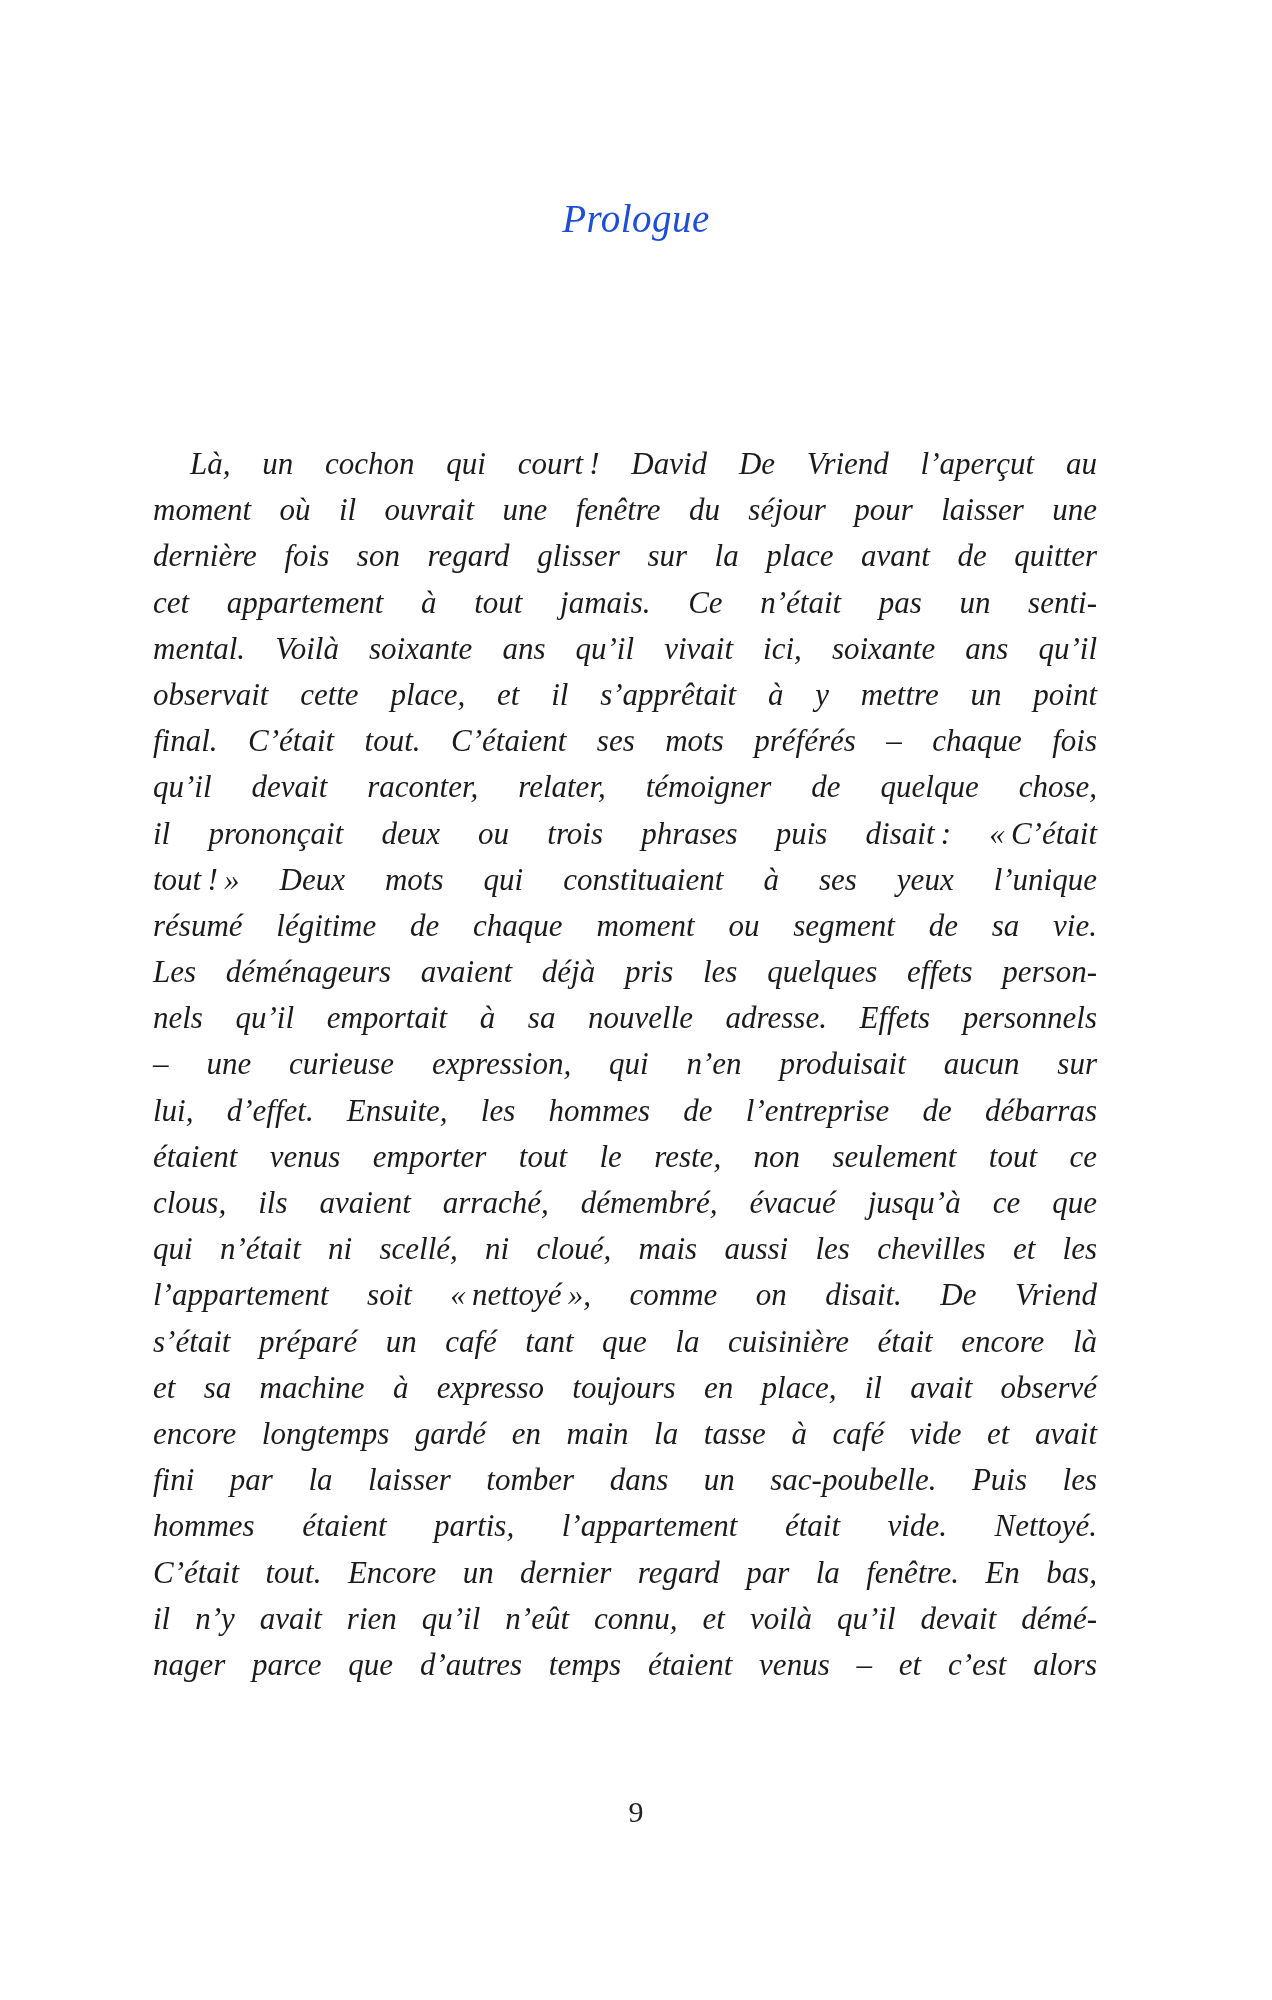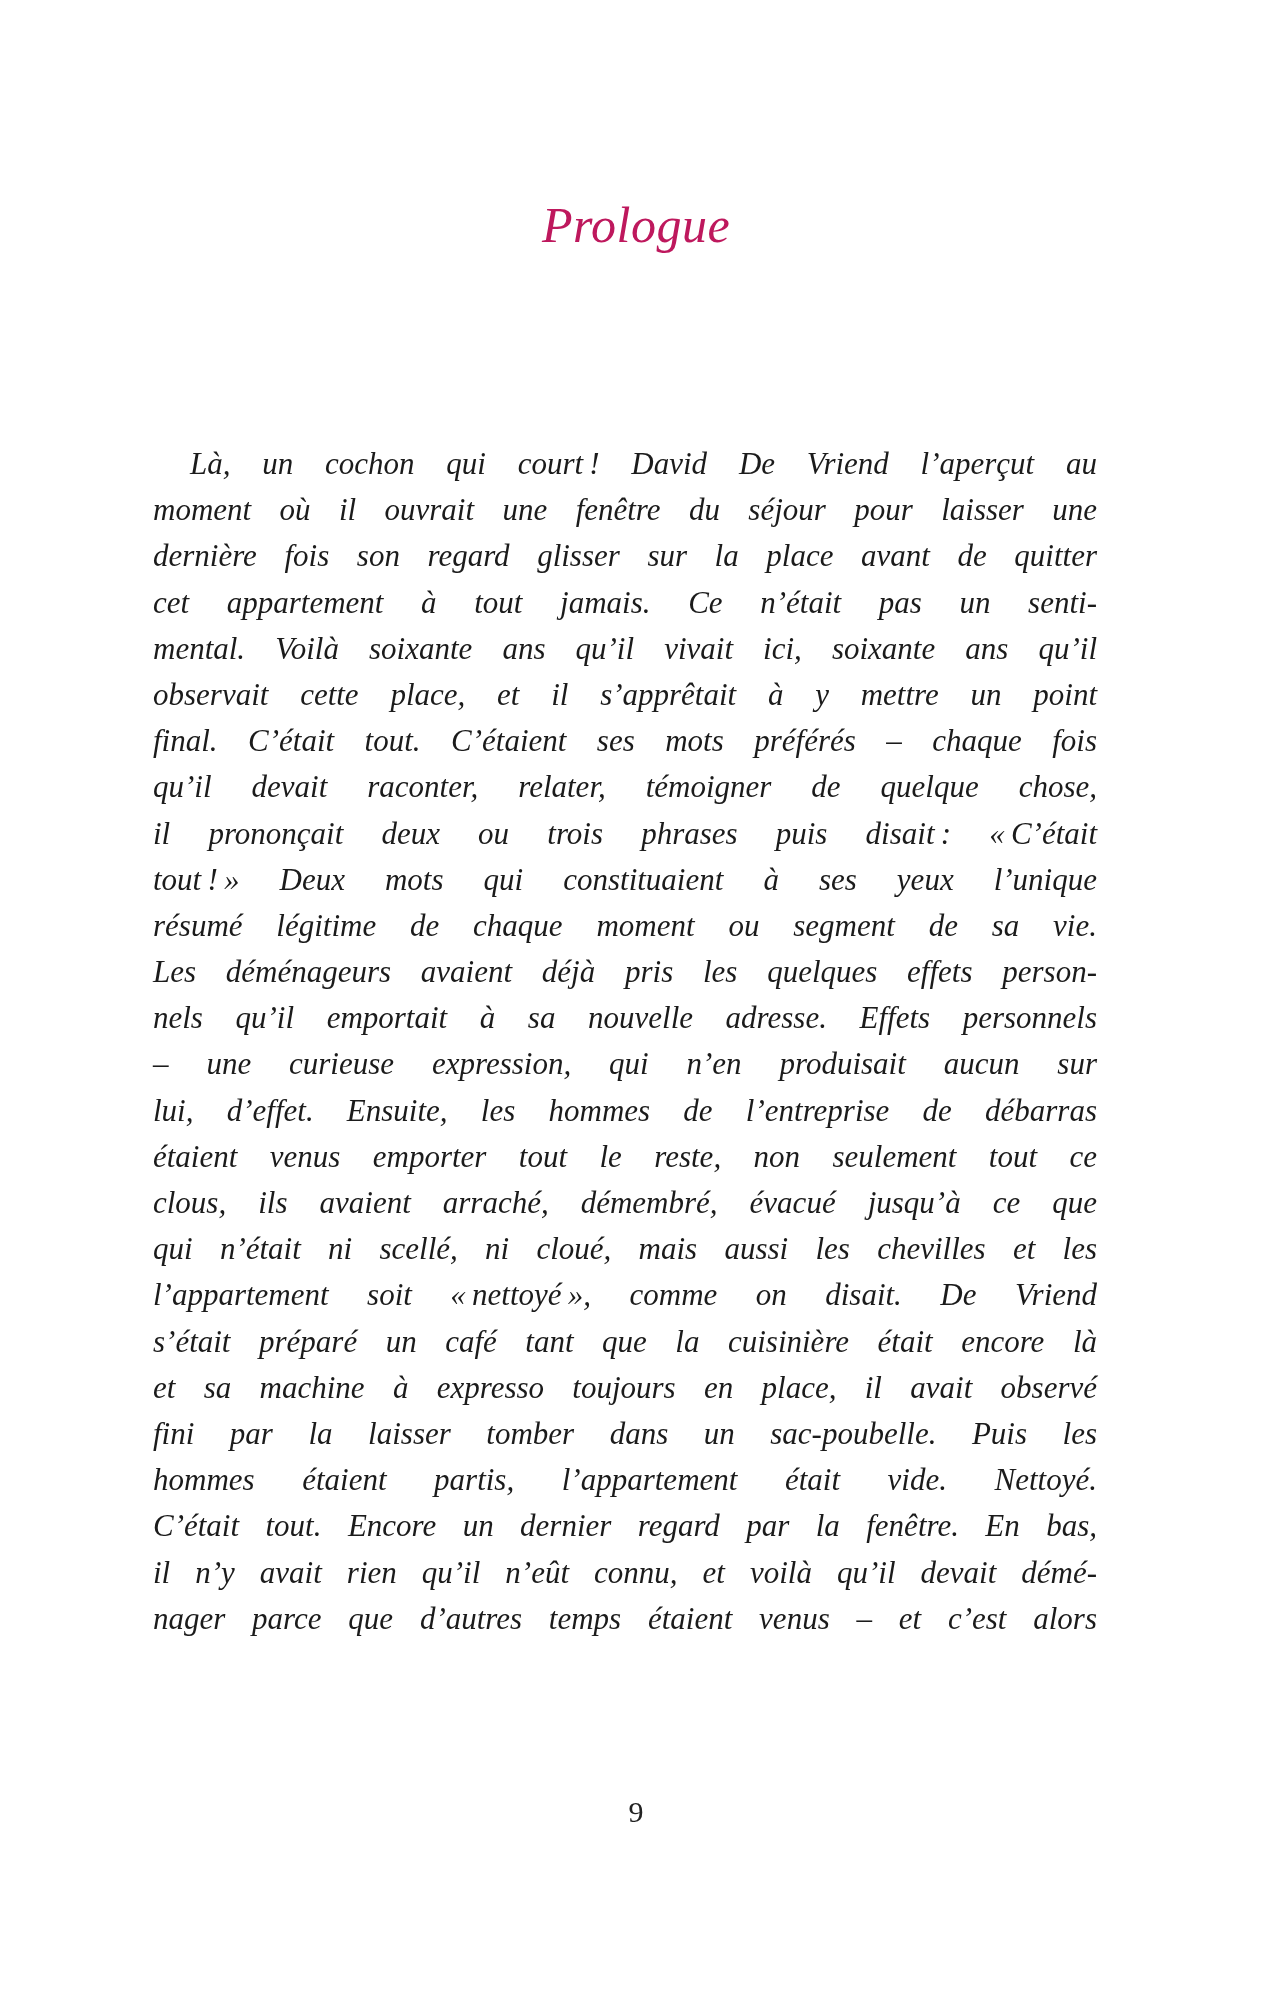--- a/index.html
+++ b/index.html
@@ -17,23 +17,23 @@
       overflow: hidden;
     }
     .heading {
       position: absolute;
       top: 196px;
       left: 0;
       width: 100%;
       text-align: center;
       font-style: italic;
       font-weight: normal;
-      font-size: 50px;
+      font-size: 39px;
       letter-spacing: 0.5px;
-      color: #be185d;
+      color: #1d4ed8;
       margin: 0;
     }
     .textblock {
       position: absolute;
       left: 153px;
       top: 441px;
       width: 944px;
       font-style: italic;
     }
     .line {
@@ -83,20 +83,21 @@
       <div class="line">Les déménageurs avaient déjà pris les quelques effets person-</div>
       <div class="line">nels qu’il emportait à sa nouvelle adresse. Effets personnels</div>
       <div class="line">– une curieuse expression, qui n’en produisait aucun sur</div>
       <div class="line">lui, d’effet. Ensuite, les hommes de l’entreprise de débarras</div>
       <div class="line">étaient venus emporter tout le reste, non seulement tout ce</div>
       <div class="line">clous, ils avaient arraché, démembré, évacué jusqu’à ce que</div>
       <div class="line">qui n’était ni scellé, ni cloué, mais aussi les chevilles et les</div>
       <div class="line">l’appartement soit « nettoyé », comme on disait. De Vriend</div>
       <div class="line">s’était préparé un café tant que la cuisinière était encore là</div>
       <div class="line">et sa machine à expresso toujours en place, il avait observé</div>
+      <div class="line">encore longtemps gardé en main la tasse à café vide et avait</div>
       <div class="line">fini par la laisser tomber dans un sac-poubelle. Puis les</div>
       <div class="line">hommes étaient partis, l’appartement était vide. Nettoyé.</div>
       <div class="line">C’était tout. Encore un dernier regard par la fenêtre. En bas,</div>
       <div class="line">il n’y avait rien qu’il n’eût connu, et voilà qu’il devait démé-</div>
       <div class="line">nager parce que d’autres temps étaient venus – et c’est alors</div>
     </div>
 
   <div class="pagenum">9</div>
 
 </div>

